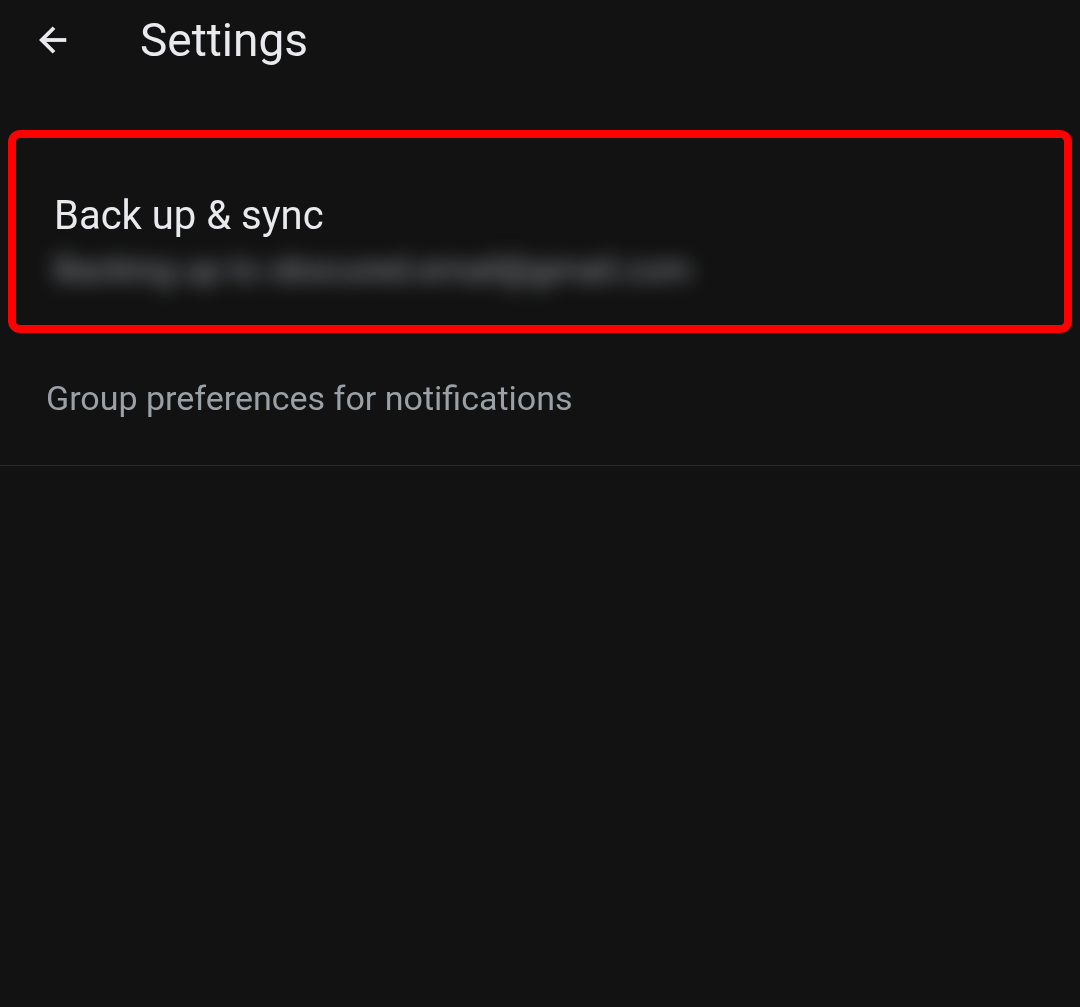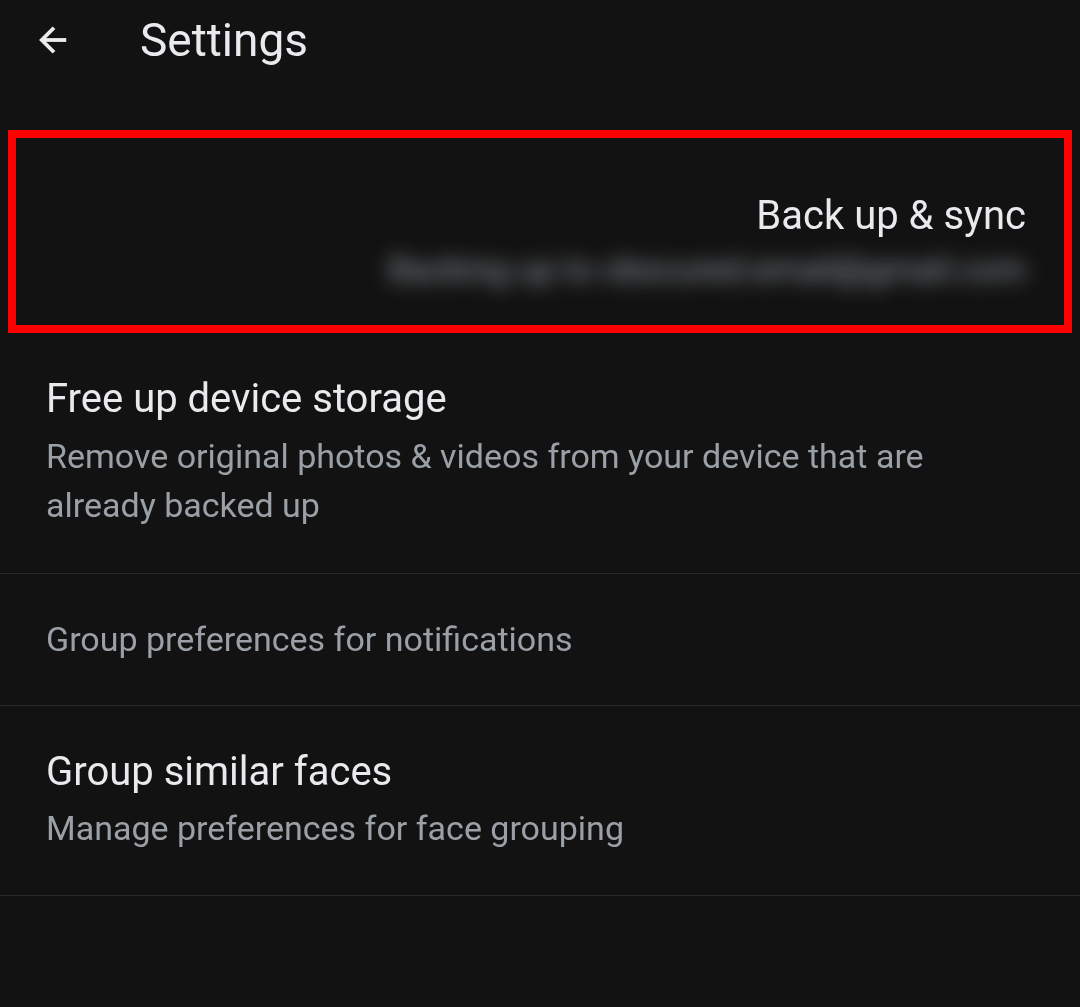--- a/index.html
+++ b/index.html
@@ -57,24 +57,23 @@
     }
     .setting-subtitle {
       font-size: 34px;
       font-weight: 400;
       color: #9aa0a6;
       line-height: 1.4;
     }
     .highlighted {
       position: relative;
       border: 8px solid #ff0000;
-      border-radius: 0;
+      border-radius: 12px;
       margin: 0 8px;
       padding: 54px 38px 36px 38px;
-      text-align: right;
     }
     .blurred-text {
       filter: blur(10px);
       color: #9aa0a6;
       font-size: 34px;
       margin-top: 8px;
       user-select: none;
     }
     .free-up-item {
       padding-top: 42px;
@@ -106,27 +105,19 @@
   <div class="page-title">Settings</div>
 </div>
 
 <div class="content">
 
   <div class="setting-item highlighted">
     <div class="setting-title">Back up &amp; sync</div>
     <div class="blurred-text">Backing up to obscured.email@gmail.com</div>
   </div>
 
-  <div class="setting-item free-up-item">
-    <div class="setting-title">Free up device storage</div>
-    <div class="setting-subtitle">Remove original photos &amp; videos from your device that are already backed up</div>
-  </div>
 
   <div class="setting-item notifications-item">
     <div class="setting-subtitle">Group preferences for notifications</div>
   </div>
 
-  <div class="setting-item group-item">
-    <div class="setting-title">Group similar faces</div>
-    <div class="setting-subtitle">Manage preferences for face grouping</div>
-  </div>
 
 </div>
 
 </body></html>

